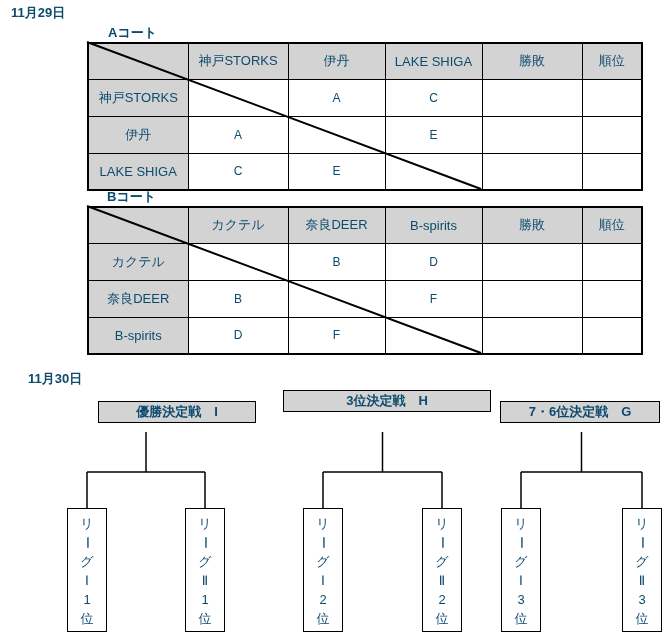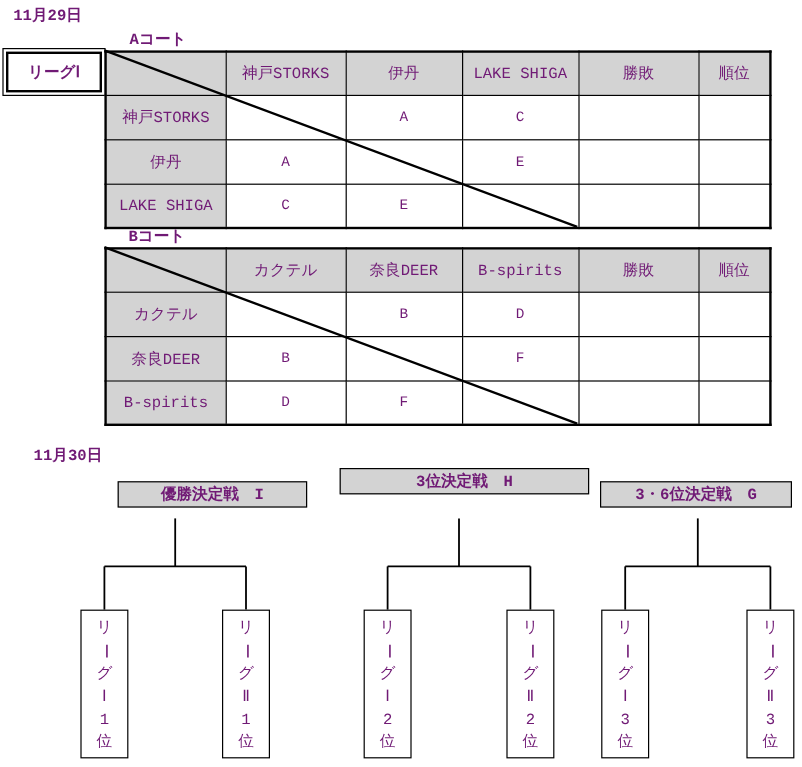--- a/index.html
+++ b/index.html
@@ -1,18 +1,18 @@
 <!DOCTYPE html>
 <html><head>
 <meta charset="utf-8">
 <style>
   html,body{margin:0;padding:0;background:#fff;}
   #page{
     position:relative;width:668px;height:639px;background:#ffffff;
-    font-family:Liberation Mono, monospace;color:#701a75;overflow:hidden;
+    font-family:Liberation Sans, sans-serif;color:#0c4a6e;overflow:hidden;
   }
   .section-label{position:absolute;font-size:13px;font-weight:bold;white-space:pre;}
   .court-label{position:absolute;font-size:13px;font-weight:bold;white-space:pre;}
   .league-box{
     position:absolute;width:86px;height:40px;box-sizing:border-box;
     border:1px solid #000;padding:2px;background:#fff;
   }
   .league-box-inner{
     width:100%;height:100%;box-sizing:border-box;border:2px solid #000;
     display:flex;align-items:center;justify-content:center;
@@ -46,23 +46,20 @@
 </style>
 </head>
 <body>
 
 <div id="page" style="--hd: #d3d3d3;">
 
   <div class="section-label" style="left:11px;top:4px;">11月29日</div>
 
   <div class="court-label" style="left:108px;top:24px;">Aコート</div>
 
-  <div class="league-box" style="left:2px;top:40px;">
-    <div class="league-box-inner">リーグⅠ</div>
-  </div>
 
   <table class="league" style="left:87px;top:42px;">
       <colgroup>
         <col style="width: 100px;">
         <col style="width: 100px;">
         <col style="width: 97px;">
         <col style="width: 97px;">
         <col style="width: 100px;">
         <col style="width: 60px;">
       </colgroup>
@@ -180,21 +177,21 @@
         <span class="leg-char">位</span>
       </div>
       <div class="leg-box" style="left: 422px; top: 508px;">
         <span class="leg-char">リ</span>
         <span class="leg-char rot">ー</span>
         <span class="leg-char">グ</span>
         <span class="leg-char">Ⅱ</span>
         <span class="leg-char">2</span>
         <span class="leg-char">位</span>
       </div>
-      <div class="bracket-title" style="left: 500px; top: 401px; width: 160px;">3・6位決定戦　G</div>
+      <div class="bracket-title" style="left: 500px; top: 401px; width: 160px;">7・6位決定戦　G</div>
       <div class="leg-box" style="left: 501px; top: 508px;">
         <span class="leg-char">リ</span>
         <span class="leg-char rot">ー</span>
         <span class="leg-char">グ</span>
         <span class="leg-char">Ⅰ</span>
         <span class="leg-char">3</span>
         <span class="leg-char">位</span>
       </div>
       <div class="leg-box" style="left: 622px; top: 508px;">
         <span class="leg-char">リ</span>

